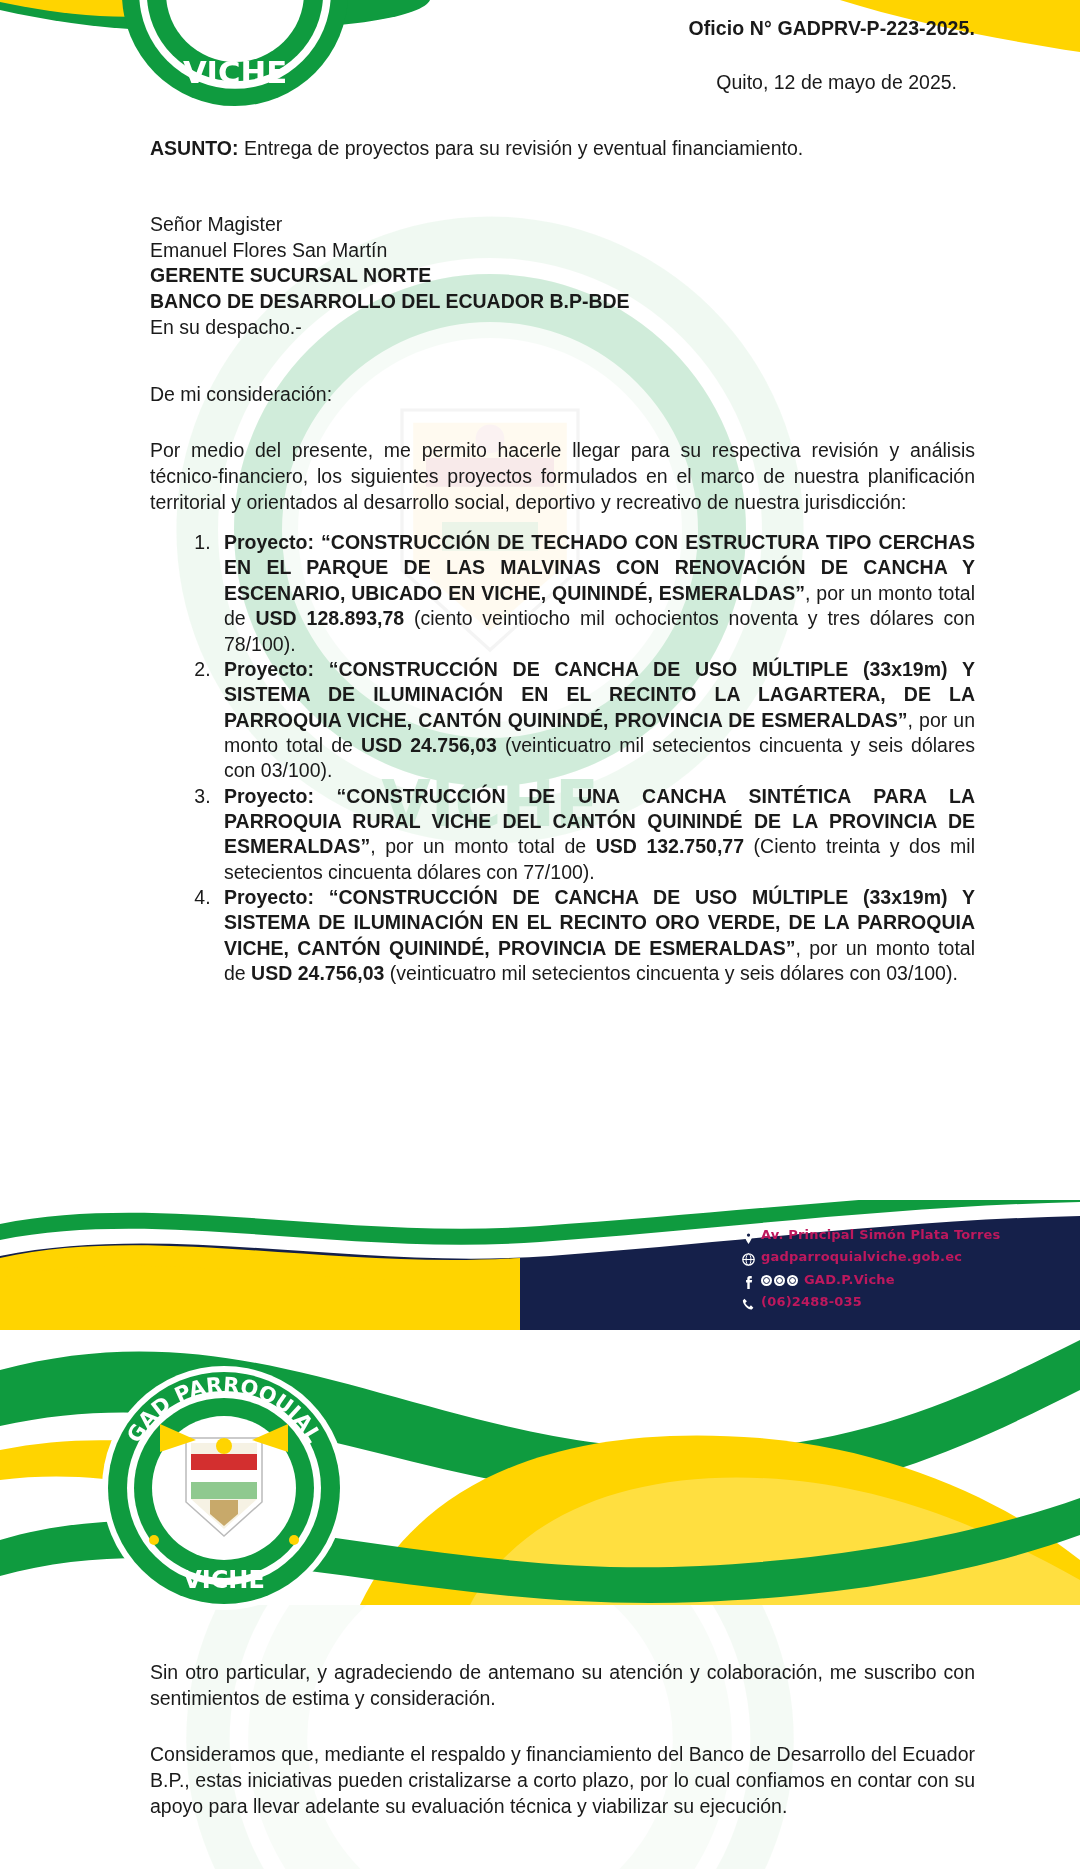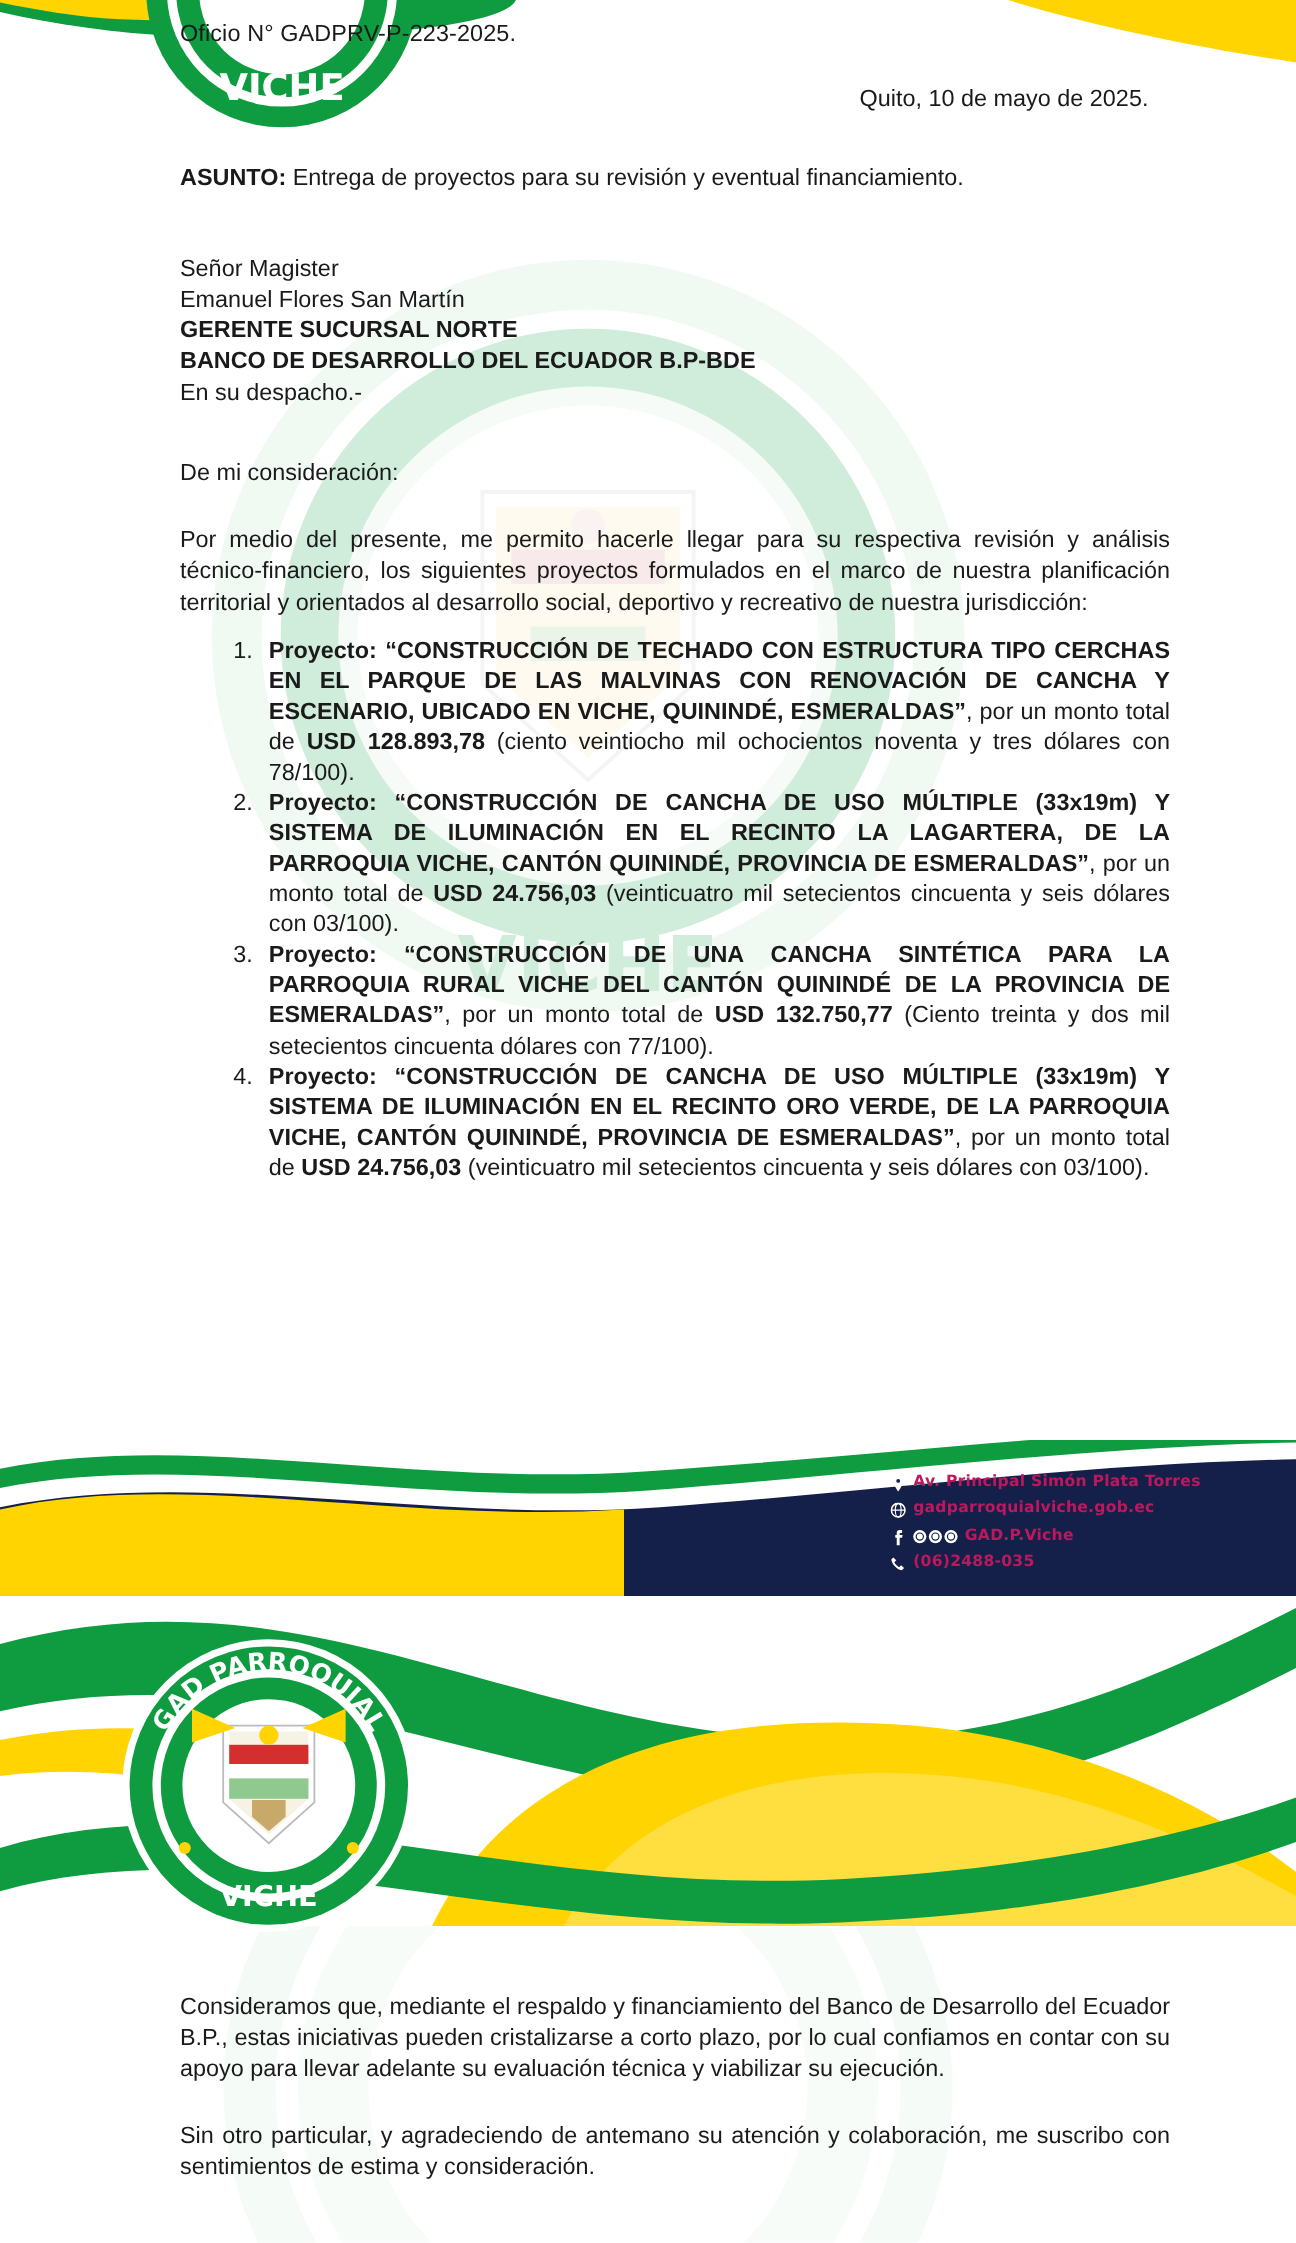--- a/index.html
+++ b/index.html
@@ -59,22 +59,22 @@
 
   
   .doc {
     position: relative;
     z-index: 4;
     padding: 0 105px 0 150px;
     font-size: 19.5px;
     line-height: 1.33;
   }
   .oficio {
-    text-align: left;
-    font-weight: normal;
+    text-align: right;
+    font-weight: bold;
     font-size: 19.5px;
     padding-top: 16px;
     letter-spacing: .1px;
   }
   .fecha {
     text-align: right;
     margin-top: 28px;
     font-size: 19.5px;
     padding-right: 18px;
   }
@@ -214,21 +214,21 @@
       <circle cx="120" cy="120" r="92" fill="#0f9b3f"></circle>
       <circle cx="120" cy="120" r="72" fill="#ffffff"></circle>
       <text x="120" y="214" text-anchor="middle" font-family="DejaVu Sans, sans-serif" font-size="32" font-weight="bold" fill="#ffffff">VICHE</text>
     </svg>
   </div>
 
   <div class="doc">
 
     <div class="oficio">Oficio N° GADPRV-P-223-2025.</div>
 
-    <div class="fecha">Quito, 10 de mayo de 2025.</div>
+    <div class="fecha">Quito, 12 de mayo de 2025.</div>
 
     <div class="asunto">
       <b>ASUNTO:</b><span> Entrega de proyectos para su revisión y eventual financiamiento.</span>
     </div>
 
     <div class="dest">
       <div>Señor Magister</div>
       <div>Emanuel Flores San Martín</div>
       <div class="b">GERENTE SUCURSAL NORTE</div>
       <div class="b">BANCO DE DESARROLLO DEL ECUADOR B.P-BDE</div>
@@ -369,17 +369,17 @@
     <svg viewBox="0 0 400 400" width="620" height="620" aria-hidden="true">
       <circle cx="200" cy="200" r="196" fill="#cdeacf"></circle>
       <circle cx="200" cy="200" r="168" fill="#ffffff"></circle>
       <circle cx="200" cy="200" r="156" fill="#ddf1de"></circle>
       <circle cx="200" cy="200" r="118" fill="#ffffff"></circle>
       <text x="200" y="392" text-anchor="middle" font-family="DejaVu Sans, sans-serif" font-size="46" font-weight="bold" fill="#2fae5a">PARROQU</text>
     </svg>
   </div>
 
   <div class="page2-text">
+    <div class="para">Sin otro particular, y agradeciendo de antemano su atención y colaboración, me suscribo con sentimientos de estima y consideración.</div>
     <div class="para">Consideramos que, mediante el respaldo y financiamiento del Banco de Desarrollo del Ecuador B.P., estas iniciativas pueden cristalizarse a corto plazo, por lo cual confiamos en contar con su apoyo para llevar adelante su evaluación técnica y viabilizar su ejecución.</div>
-    <div class="para">Sin otro particular, y agradeciendo de antemano su atención y colaboración, me suscribo con sentimientos de estima y consideración.</div>
   </div>
 
 </div>
 
 </body></html>

